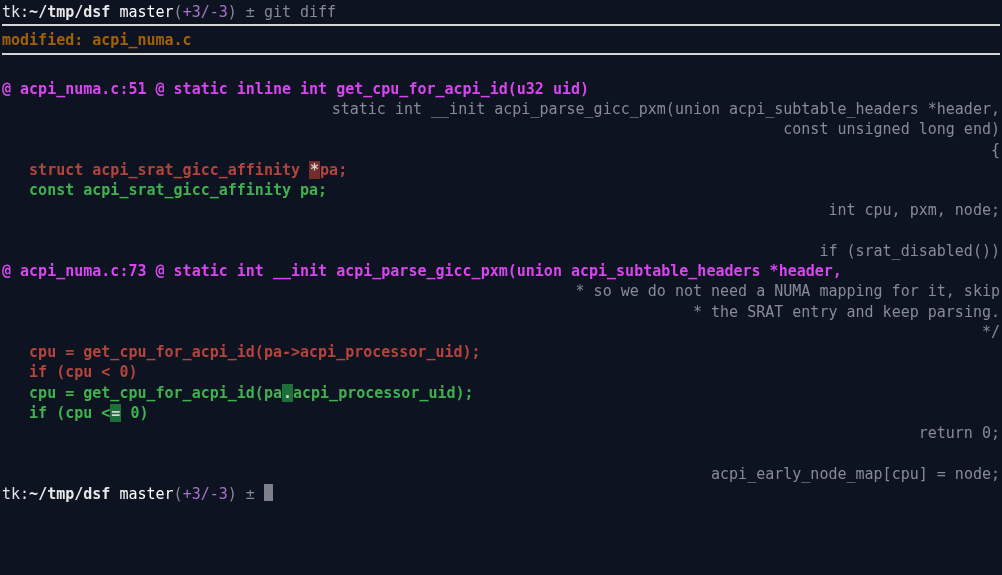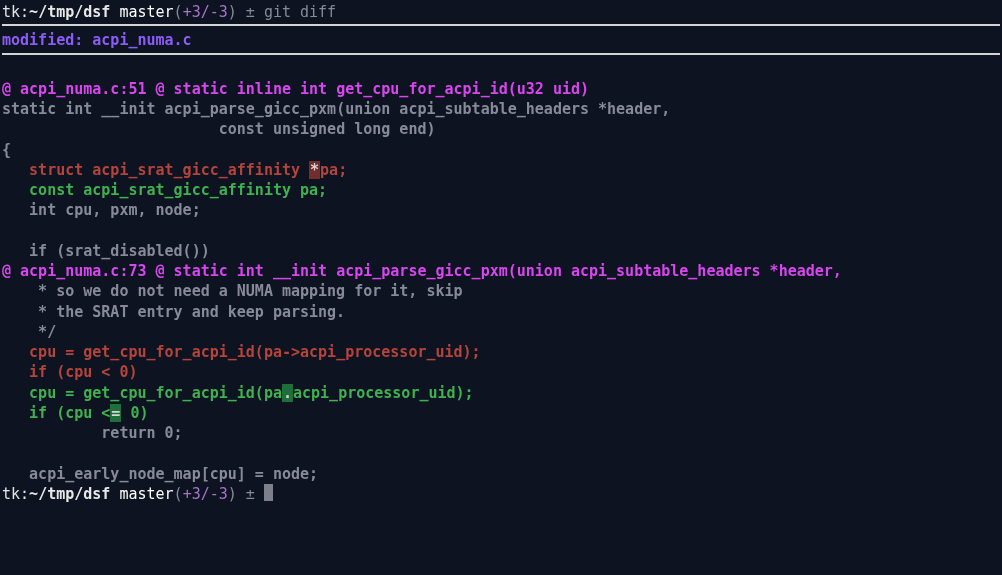--- a/index.html
+++ b/index.html
@@ -21,23 +21,23 @@
     width: 998px;
   }
   .prompt-line { white-space: pre; }
   .user-host { color: #e5e5e5; font-weight: normal; }
   .cwd { color: #e8e8e8; }
   .branch { color: #ffffff; font-weight: normal; }
   .counts { color: #a874c9; font-weight: normal; }
   .paren { color: #888b97; font-weight: normal; }
   .pm { color: #888b97; font-weight: normal; }
   .cmd { color: #888b97; font-weight: normal; margin-top: 26px; }
-  .modheader { color: #8b5cf6; }
+  .modheader { color: #a16207; }
   .hunk { color: #d946ef; }
-  .ctx { color: #888b97; font-weight: bold; }
+  .ctx { color: #888b97; font-weight: normal; text-align: right; }
   .del { color: #b5443b; }
   .add { color: #3fb24f; }
   .tok-star-hl { background: #742c2c; color: #d4d4d4; padding: 0 1px; }
   .tok-dot-hl { background: #1f6f3a; color: #d4d4d4; padding: 0 1px; }
   .tok-eq-hl { background: #1f6f3a; color: #d4d4d4; padding: 0 1px; }
   .cursor {
     display: inline-block;
     width: 9px;
     height: 17px;
     background: #7d7f8a;

